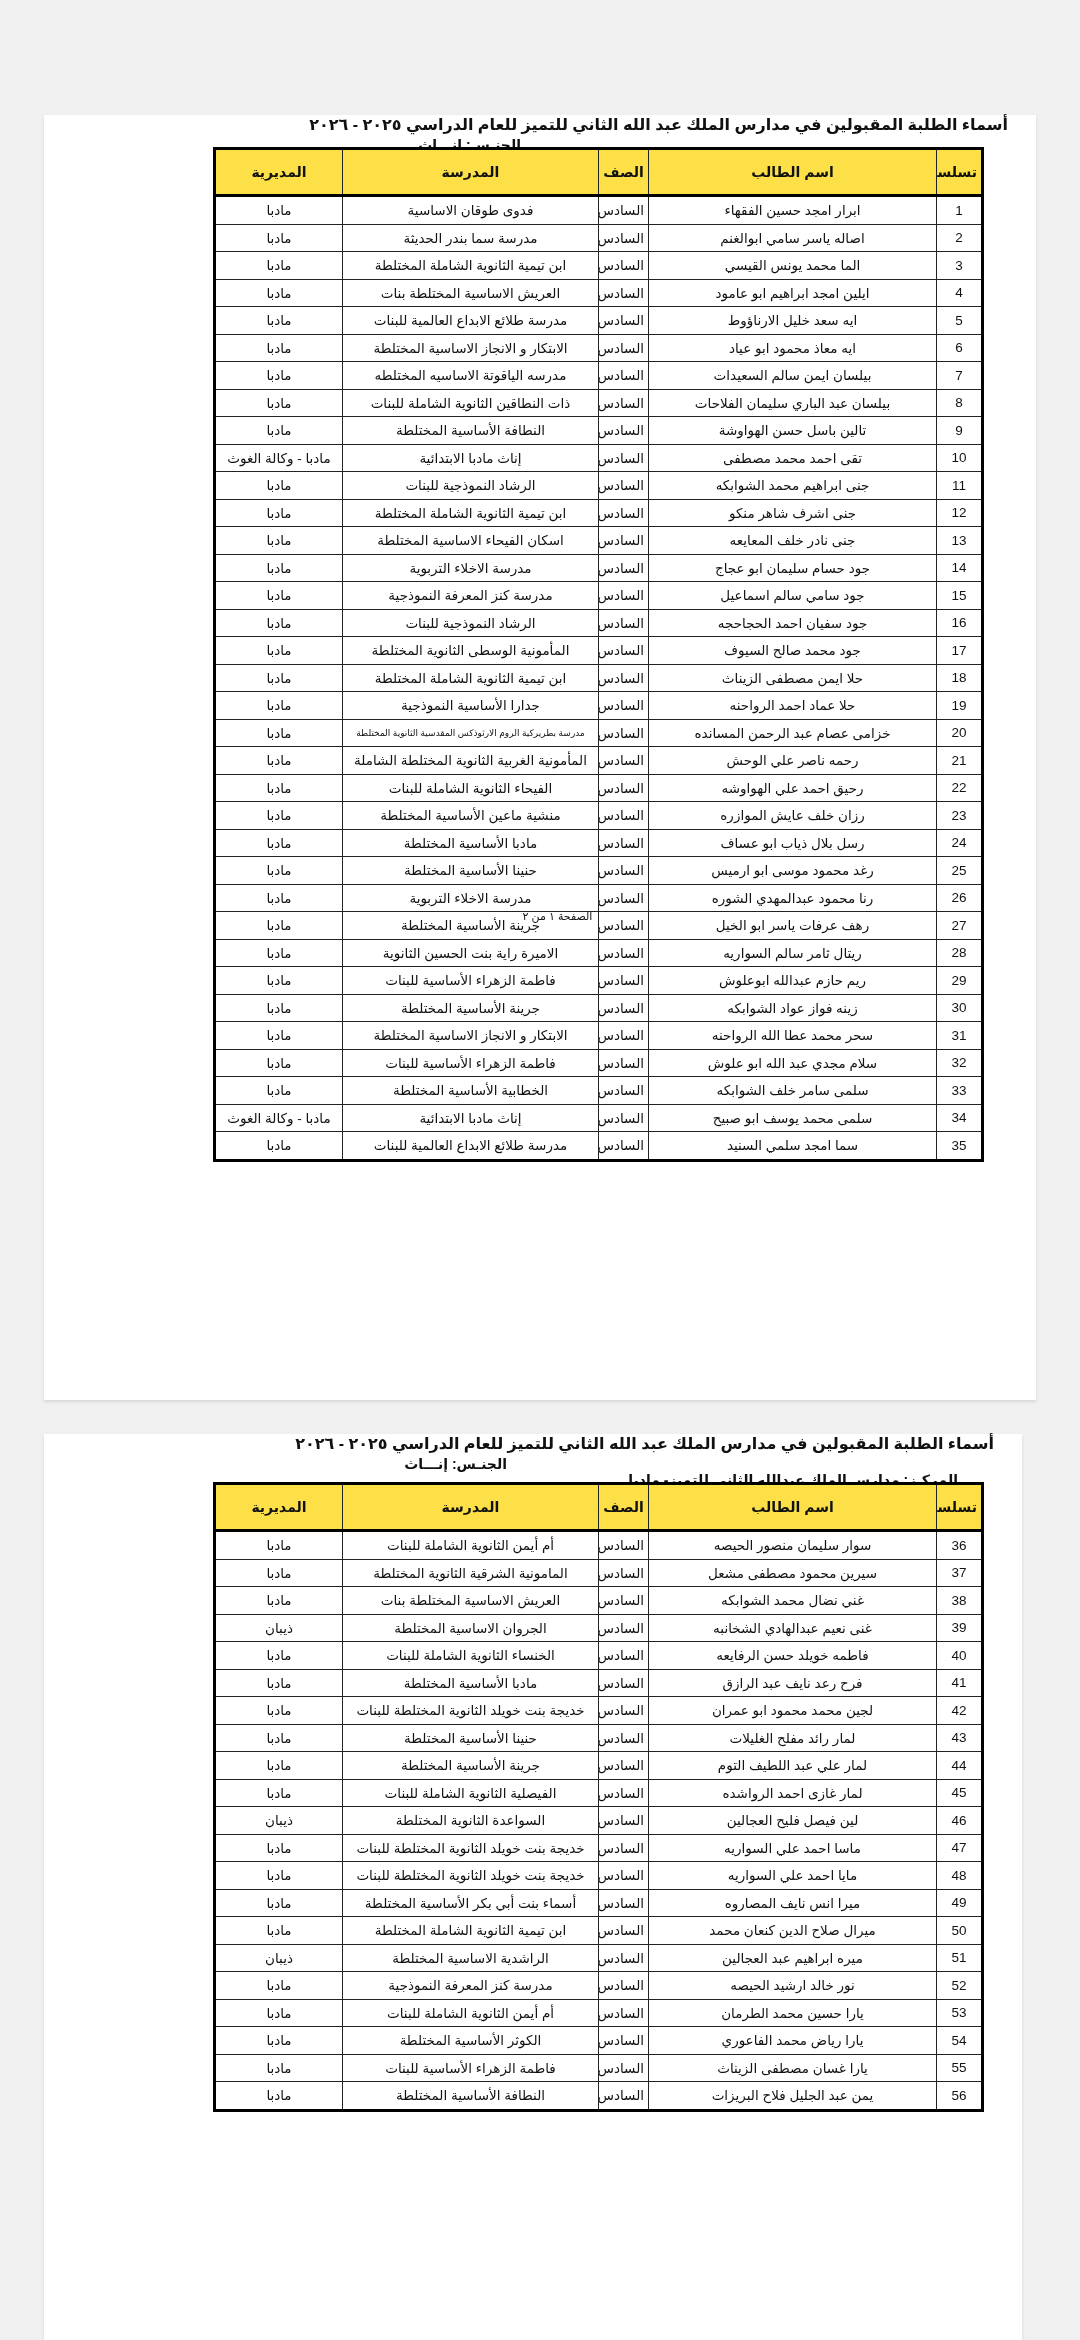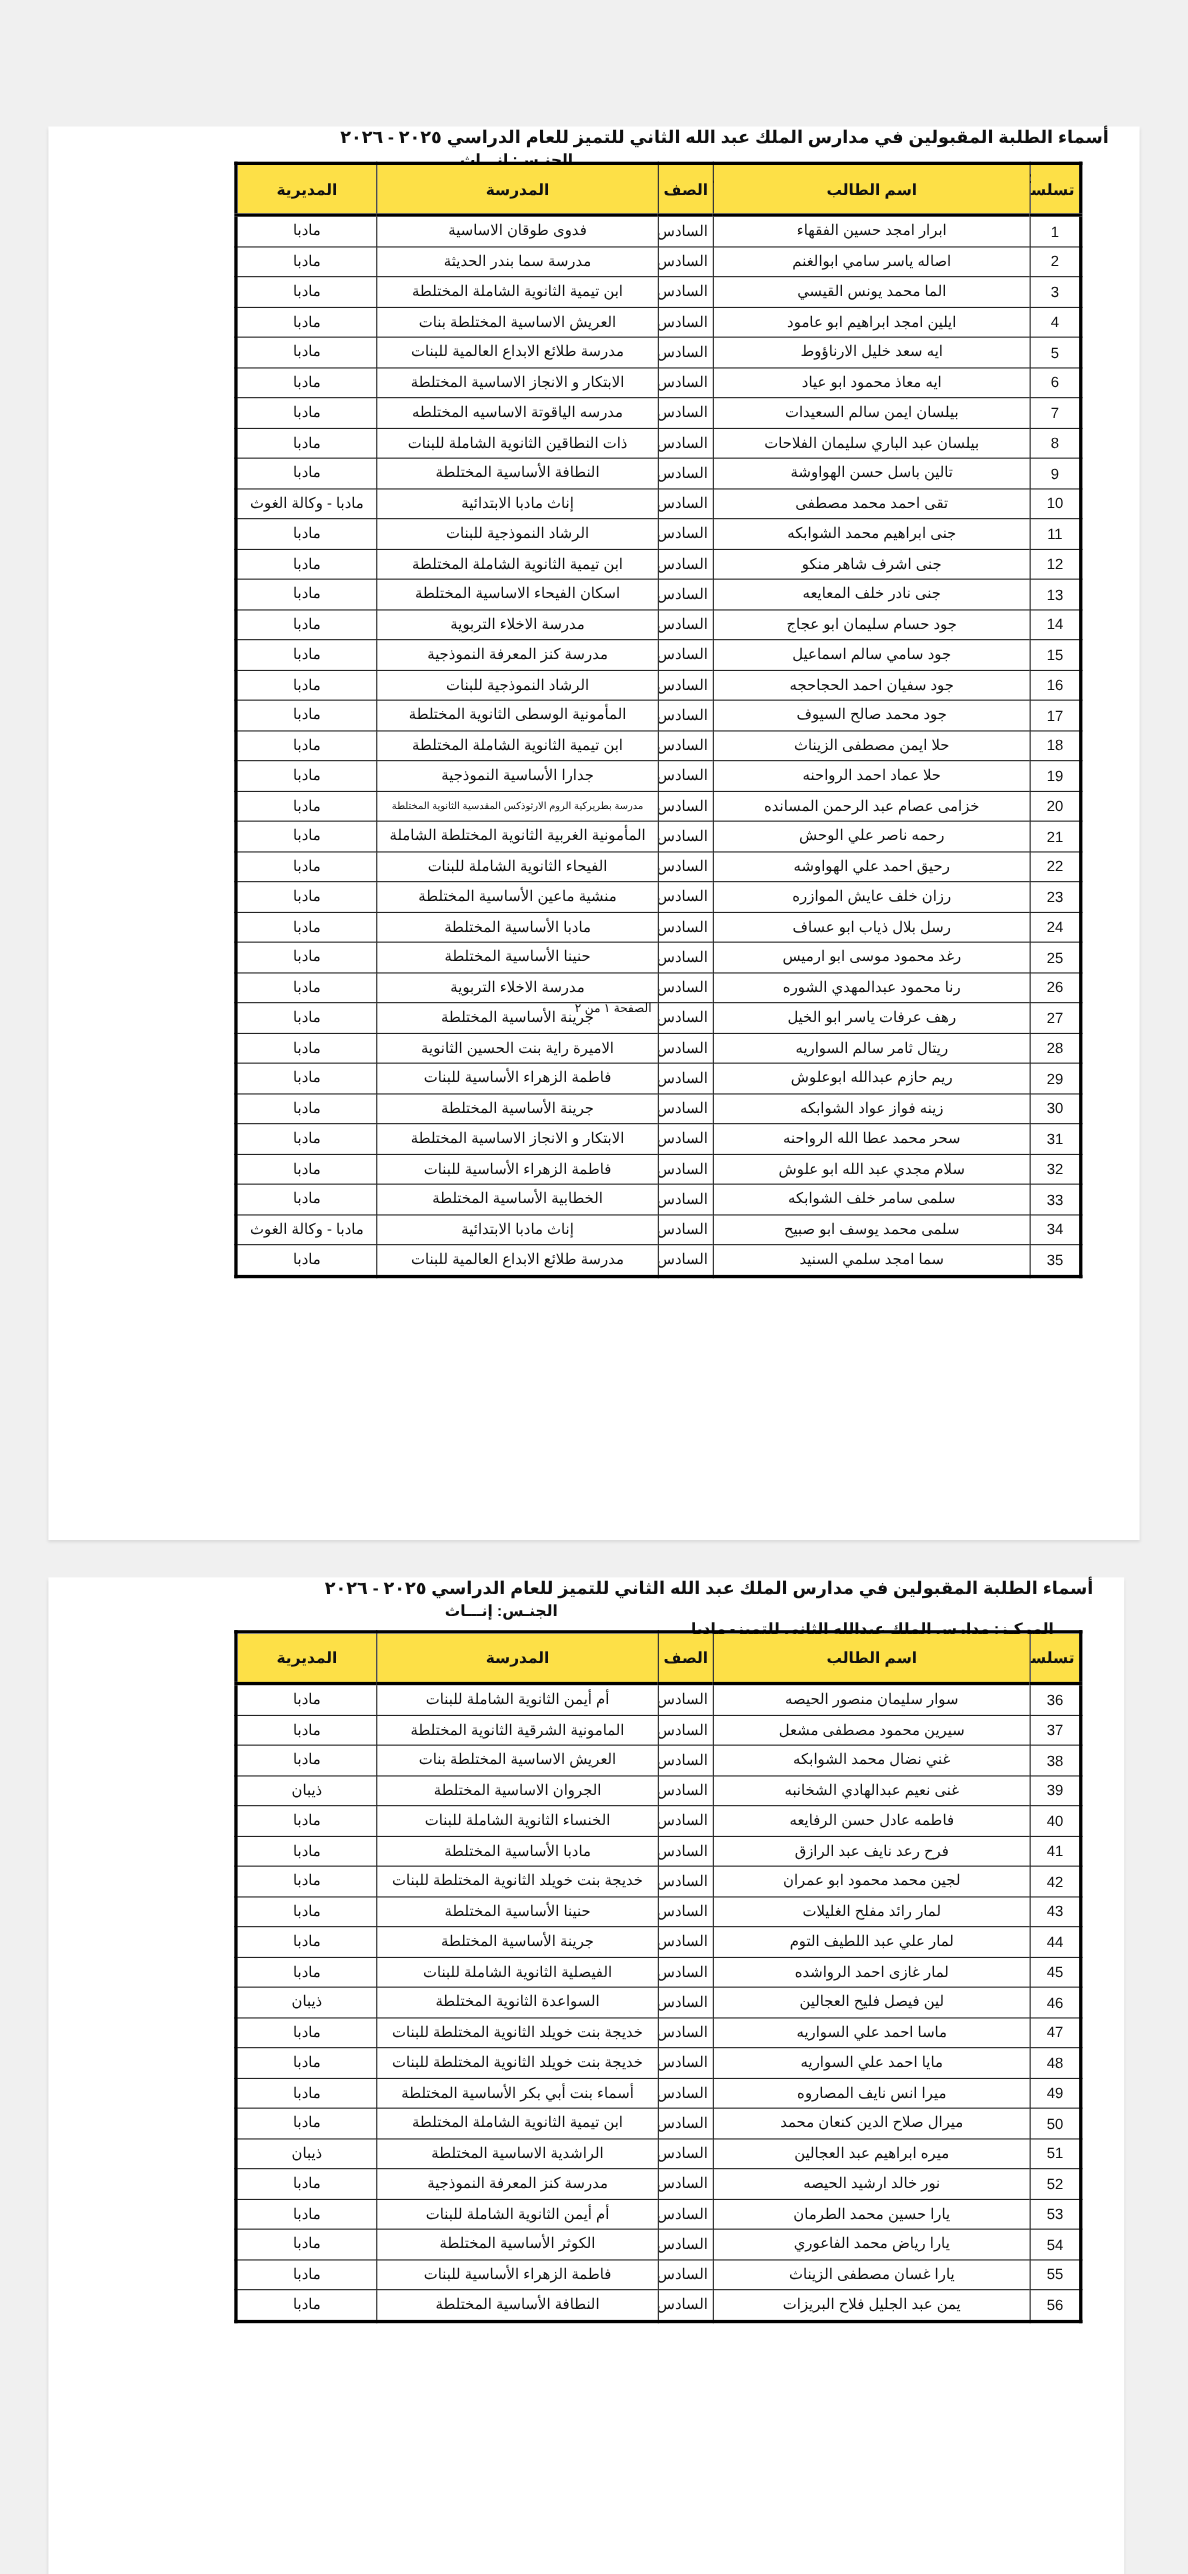--- a/index.html
+++ b/index.html
@@ -408,21 +408,21 @@
         </tr>
         <tr>
           <td class="num">39</td>
           <td class="name">غنى نعيم عبدالهادي الشخانبه</td>
           <td class="grade">السادس</td>
           <td class="school">الجروان الاساسية المختلطة</td>
           <td class="dir">ذيبان</td>
         </tr>
         <tr>
           <td class="num">40</td>
-          <td class="name">فاطمه عادل حسن الرفايعه</td>
+          <td class="name">فاطمه خويلد حسن الرفايعه</td>
           <td class="grade">السادس</td>
           <td class="school">الخنساء الثانوية الشاملة للبنات</td>
           <td class="dir">مادبا</td>
         </tr>
         <tr>
           <td class="num">41</td>
           <td class="name">فرح رعد نايف عبد الرازق</td>
           <td class="grade">السادس</td>
           <td class="school">مادبا الأساسية المختلطة</td>
           <td class="dir">مادبا</td>

